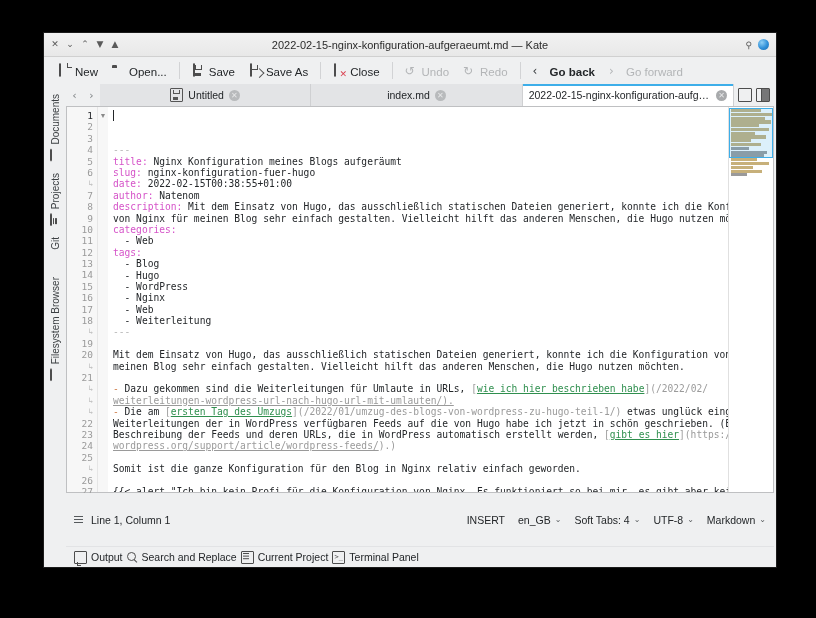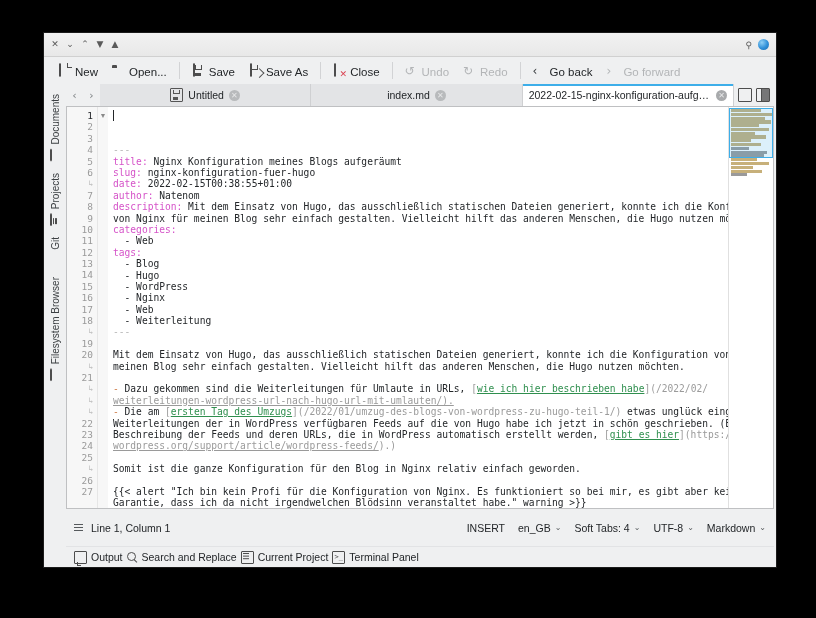--- a/index.html
+++ b/index.html
@@ -213,21 +213,21 @@
   .mmrow { height:3.2px; margin:0 0 0.6px 2px; }
   #mmview {
     position:absolute; left:0; right:0; top:1px; height:50px;
     background:rgba(61,174,233,0.18); border:1px solid #3daee9;
     box-sizing:border-box;
   }
 
   
   #statusbar {
     height: 21px; display:flex; align-items:center; flex:none;
-    background:#eff0f1; font-size:10.5px; color:#232629; padding:8px 8px; gap:6px;
+    background:#eff0f1; font-size:10.5px; color:#232629; padding:16px 8px; gap:6px;
   }
   .sb-left{ display:flex; align-items:center; gap:7px;}
   .sb-right{ margin-left:auto; display:flex; align-items:center; gap:13px;}
   .sb-combo{ display:flex; align-items:center; gap:4px; cursor:default;}
   .sb-chev{ font-size:8px; color:#5a5e61; font-family:"DejaVu Sans",sans-serif;}
   .sb-lineicon{ width:10px;height:10px;position:relative;display:inline-block;}
   .sb-lineicon:before{content:'';position:absolute;left:0;top:1px;width:9px;height:1px;background:#55595c;
      box-shadow:0 3px 0 #55595c, 0 6px 0 #55595c;}
 
   
@@ -253,20 +253,21 @@
   <div id="window">
 
     <div id="titlebar">
       <div class="tb-left">
         <span class="tb-glyph">✕</span>
         <span class="tb-glyph">⌄</span>
         <span class="tb-glyph">⌃</span>
         <span class="tb-glyph">▼</span>
         <span class="tb-glyph">▲</span>
       </div>
+      <div class="title">2022-02-15-nginx-konfiguration-aufgeraeumt.md — Kate</div>
       <div class="tb-right">
         <span class="tb-pin">⚲</span>
         <span class="tb-globe"></span>
       </div>
     </div>
 
 
     <div id="toolbar">
       <div class="tool-btn">
         <span class="ticon"><span class="ic-doc"></span></span>
@@ -295,21 +296,21 @@
         <span class="ticon ic-arc">↺</span>
         <span>Undo</span>
       </div>
       <div class="tool-btn disabled">
         <span class="ticon ic-arc">↻</span>
         <span>Redo</span>
       </div>
       <div class="tsep"></div>
       <div class="tool-btn">
         <span class="ticon ic-chev" style="color:#3a3e41">‹</span>
-        <span style="font-weight:normal">Go back</span>
+        <span style="font-weight:bold">Go back</span>
       </div>
       <div class="tool-btn disabled">
         <span class="ticon ic-chev">›</span>
         <span>Go forward</span>
       </div>
     </div>
 
     <div id="body">
 
       <div id="vtabs">

